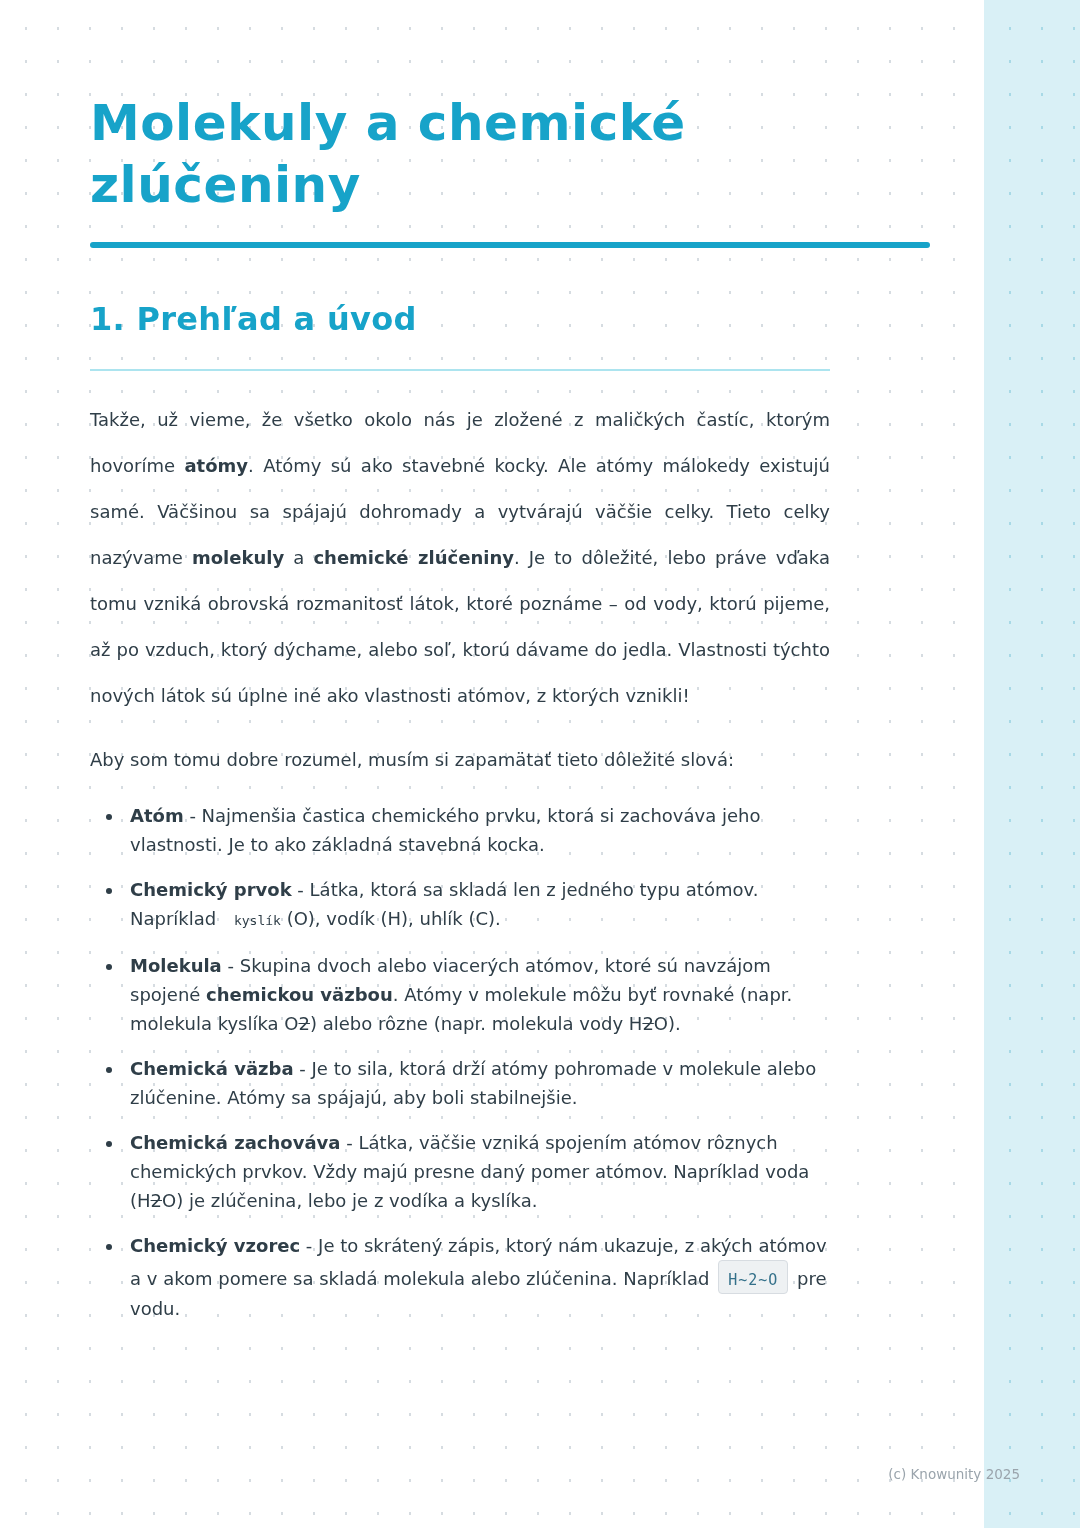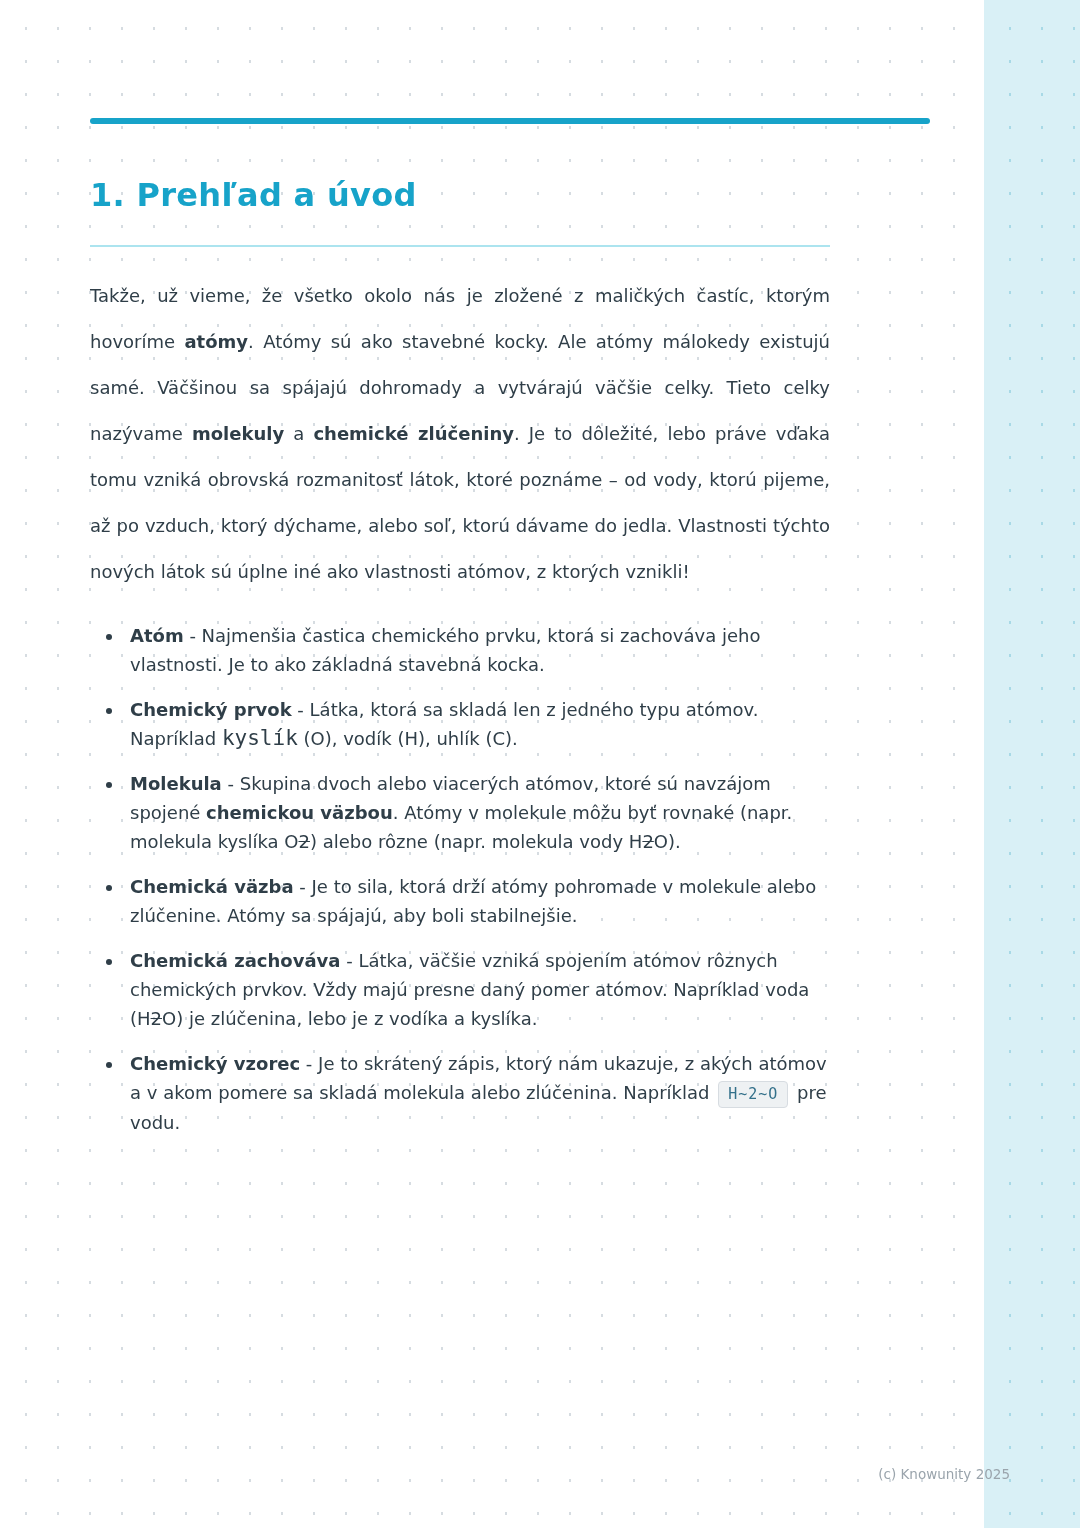--- a/index.html
+++ b/index.html
@@ -79,58 +79,61 @@
     margin-bottom: 16px;
     padding-left: 6px;
   }
   li::marker { color: #2f3e48; }
   .seg-normal {}
   .seg-bold { font-weight: 700; }
   .seg-italic { }
   .seg-strike { text-decoration: line-through; }
   .seg-mono {
     font-family: "DejaVu Sans Mono", "Liberation Mono", monospace;
-    font-size: 21px;
+    font-size: 13px;
+    margin-left: 12px;
   }
   .seg-chip {
     display: inline-block;
     font-family: "DejaVu Sans Mono", "Liberation Mono", monospace;
     font-size: 15px;
     color: #33708a;
     background: #eef1f3;
     border: 1px solid #d7dce1;
     border-radius: 4px;
-    padding: 1px 9px 2px;
+    padding: 8px 9px 2px;
     letter-spacing: 1px;
     margin: 0 3px;
     vertical-align: baseline;
     line-height: 22px;
   }
   .footer {
     position: absolute;
-    right: 70px;
+    right: 60px;
     bottom: 46px;
     font-size: 13.5px;
     color: #9aa4ac;
     z-index: 5;
   }
 </style>
 </head>
 <body style="--accent: #17a3c9;">
 
 <div class="dotgrid"></div>
 <div class="gap-strip"></div>
 <div class="accent-band"></div>
 
 <div class="content">
+  <h1><span>Molekuly a chemické</span><br><span>zlúčeniny</span></h1>
   <div class="title-rule"></div>
 
   <h2>1. Prehľad a úvod</h2>
   <p class="lead"><span class="seg-normal">Takže, už vieme, že všetko okolo nás je zložené z maličkých častíc, ktorým hovoríme </span><span class="seg-bold">atómy</span><span class="seg-normal">. Atómy sú ako stavebné kocky. Ale atómy málokedy existujú samé. Väčšinou sa spájajú dohromady a vytvárajú väčšie celky. Tieto celky nazývame </span><span class="seg-bold">molekuly</span><span class="seg-normal"> a </span><span class="seg-bold">chemické zlúčeniny</span><span class="seg-normal">. Je to dôležité, lebo práve vďaka tomu vzniká obrovská rozmanitosť látok, ktoré poznáme – od vody, ktorú pijeme, až po vzduch, ktorý dýchame, alebo soľ, ktorú dávame do jedla. Vlastnosti týchto nových látok sú úplne iné ako vlastnosti atómov, z ktorých vznikli!</span></p>
 
+  <p class="plain">Aby som tomu dobre rozumel, musím si zapamätať tieto dôležité slová:</p>
 
   <ul>
     <li><span class="seg-bold">Atóm</span><span class="seg-normal"> - Najmenšia častica chemického prvku, ktorá si zachováva jeho vlastnosti. Je to ako základná stavebná kocka.</span></li>
     <li><span class="seg-bold">Chemický prvok</span><span class="seg-normal"> - Látka, ktorá sa skladá len z jedného typu atómov. Napríklad </span><span class="seg-mono">kyslík</span><span class="seg-normal"> (O), vodík (H), uhlík (C).</span></li>
     <li><span class="seg-bold">Molekula</span><span class="seg-normal"> - Skupina dvoch alebo viacerých atómov, ktoré sú navzájom spojené </span><span class="seg-bold">chemickou väzbou</span><span class="seg-normal">. Atómy v molekule môžu byť rovnaké (napr. molekula kyslíka O</span><span class="seg-strike">2</span><span class="seg-normal">) alebo rôzne (napr. molekula vody H</span><span class="seg-strike">2</span><span class="seg-normal">O).</span></li>
     <li><span class="seg-bold">Chemická väzba</span><span class="seg-normal"> - Je to sila, ktorá drží atómy pohromade v molekule alebo zlúčenine. Atómy sa spájajú, aby boli stabilnejšie.</span></li>
     <li><span class="seg-bold">Chemická zachováva</span><span class="seg-normal"> - Látka, väčšie vzniká spojením atómov </span><span class="seg-italic">rôznych</span><span class="seg-normal"> chemických prvkov. Vždy majú presne daný pomer atómov. Napríklad voda (H</span><span class="seg-strike">2</span><span class="seg-normal">O) je zlúčenina, lebo je z vodíka a kyslíka.</span></li>
     <li><span class="seg-bold">Chemický vzorec</span><span class="seg-normal"> - Je to skrátený zápis, ktorý nám ukazuje, z akých atómov a v akom pomere sa skladá molekula alebo zlúčenina. Napríklad </span><span class="seg-chip">H~2~O</span><span class="seg-normal"> pre vodu.</span></li>
   </ul>
 </div>

